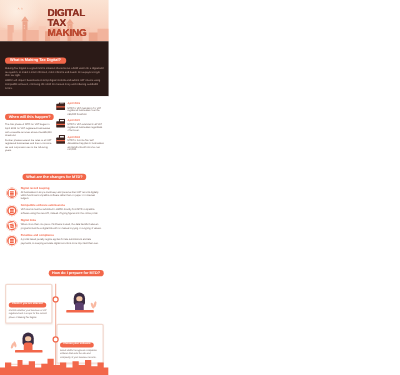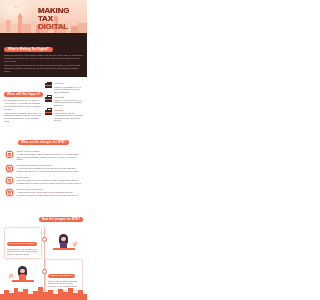--- a/index.html
+++ b/index.html
@@ -135,22 +135,22 @@
       <div class="bldg" style="left:78px;width:9px;height:10px;"></div>
       <div class="win" style="left:19px;bottom:10px;"></div>
       <div class="win" style="left:19px;bottom:12px;"></div>
       <div class="win" style="left:55px;bottom:9px;"></div>
       <div class="win" style="left:55px;bottom:11px;"></div>
     </div>
 
     <div class="birds">˄ ˄</div>
 
     <div class="title">
-      <span class="l1">MAKING TAX</span>
-      <span class="l2">DIGITAL</span>
+      <span class="l1">DIGITAL TAX</span>
+      <span class="l2">MAKING</span>
     </div>
   </div>
 
   <div class="intro">
     <span class="pill">What is Making Tax Digital?</span>
     <p>Making Tax Digital is a government initiative that sets out a bold vision for a digitalised tax system, to make it more effective, more efficient and easier for taxpayers to get their tax right.</p>
     <p>HMRC will require businesses to keep digital records and submit VAT returns using compatible software, removing the need for manual entry and reducing avoidable errors.</p>
   </div>
 
   <div class="when">

